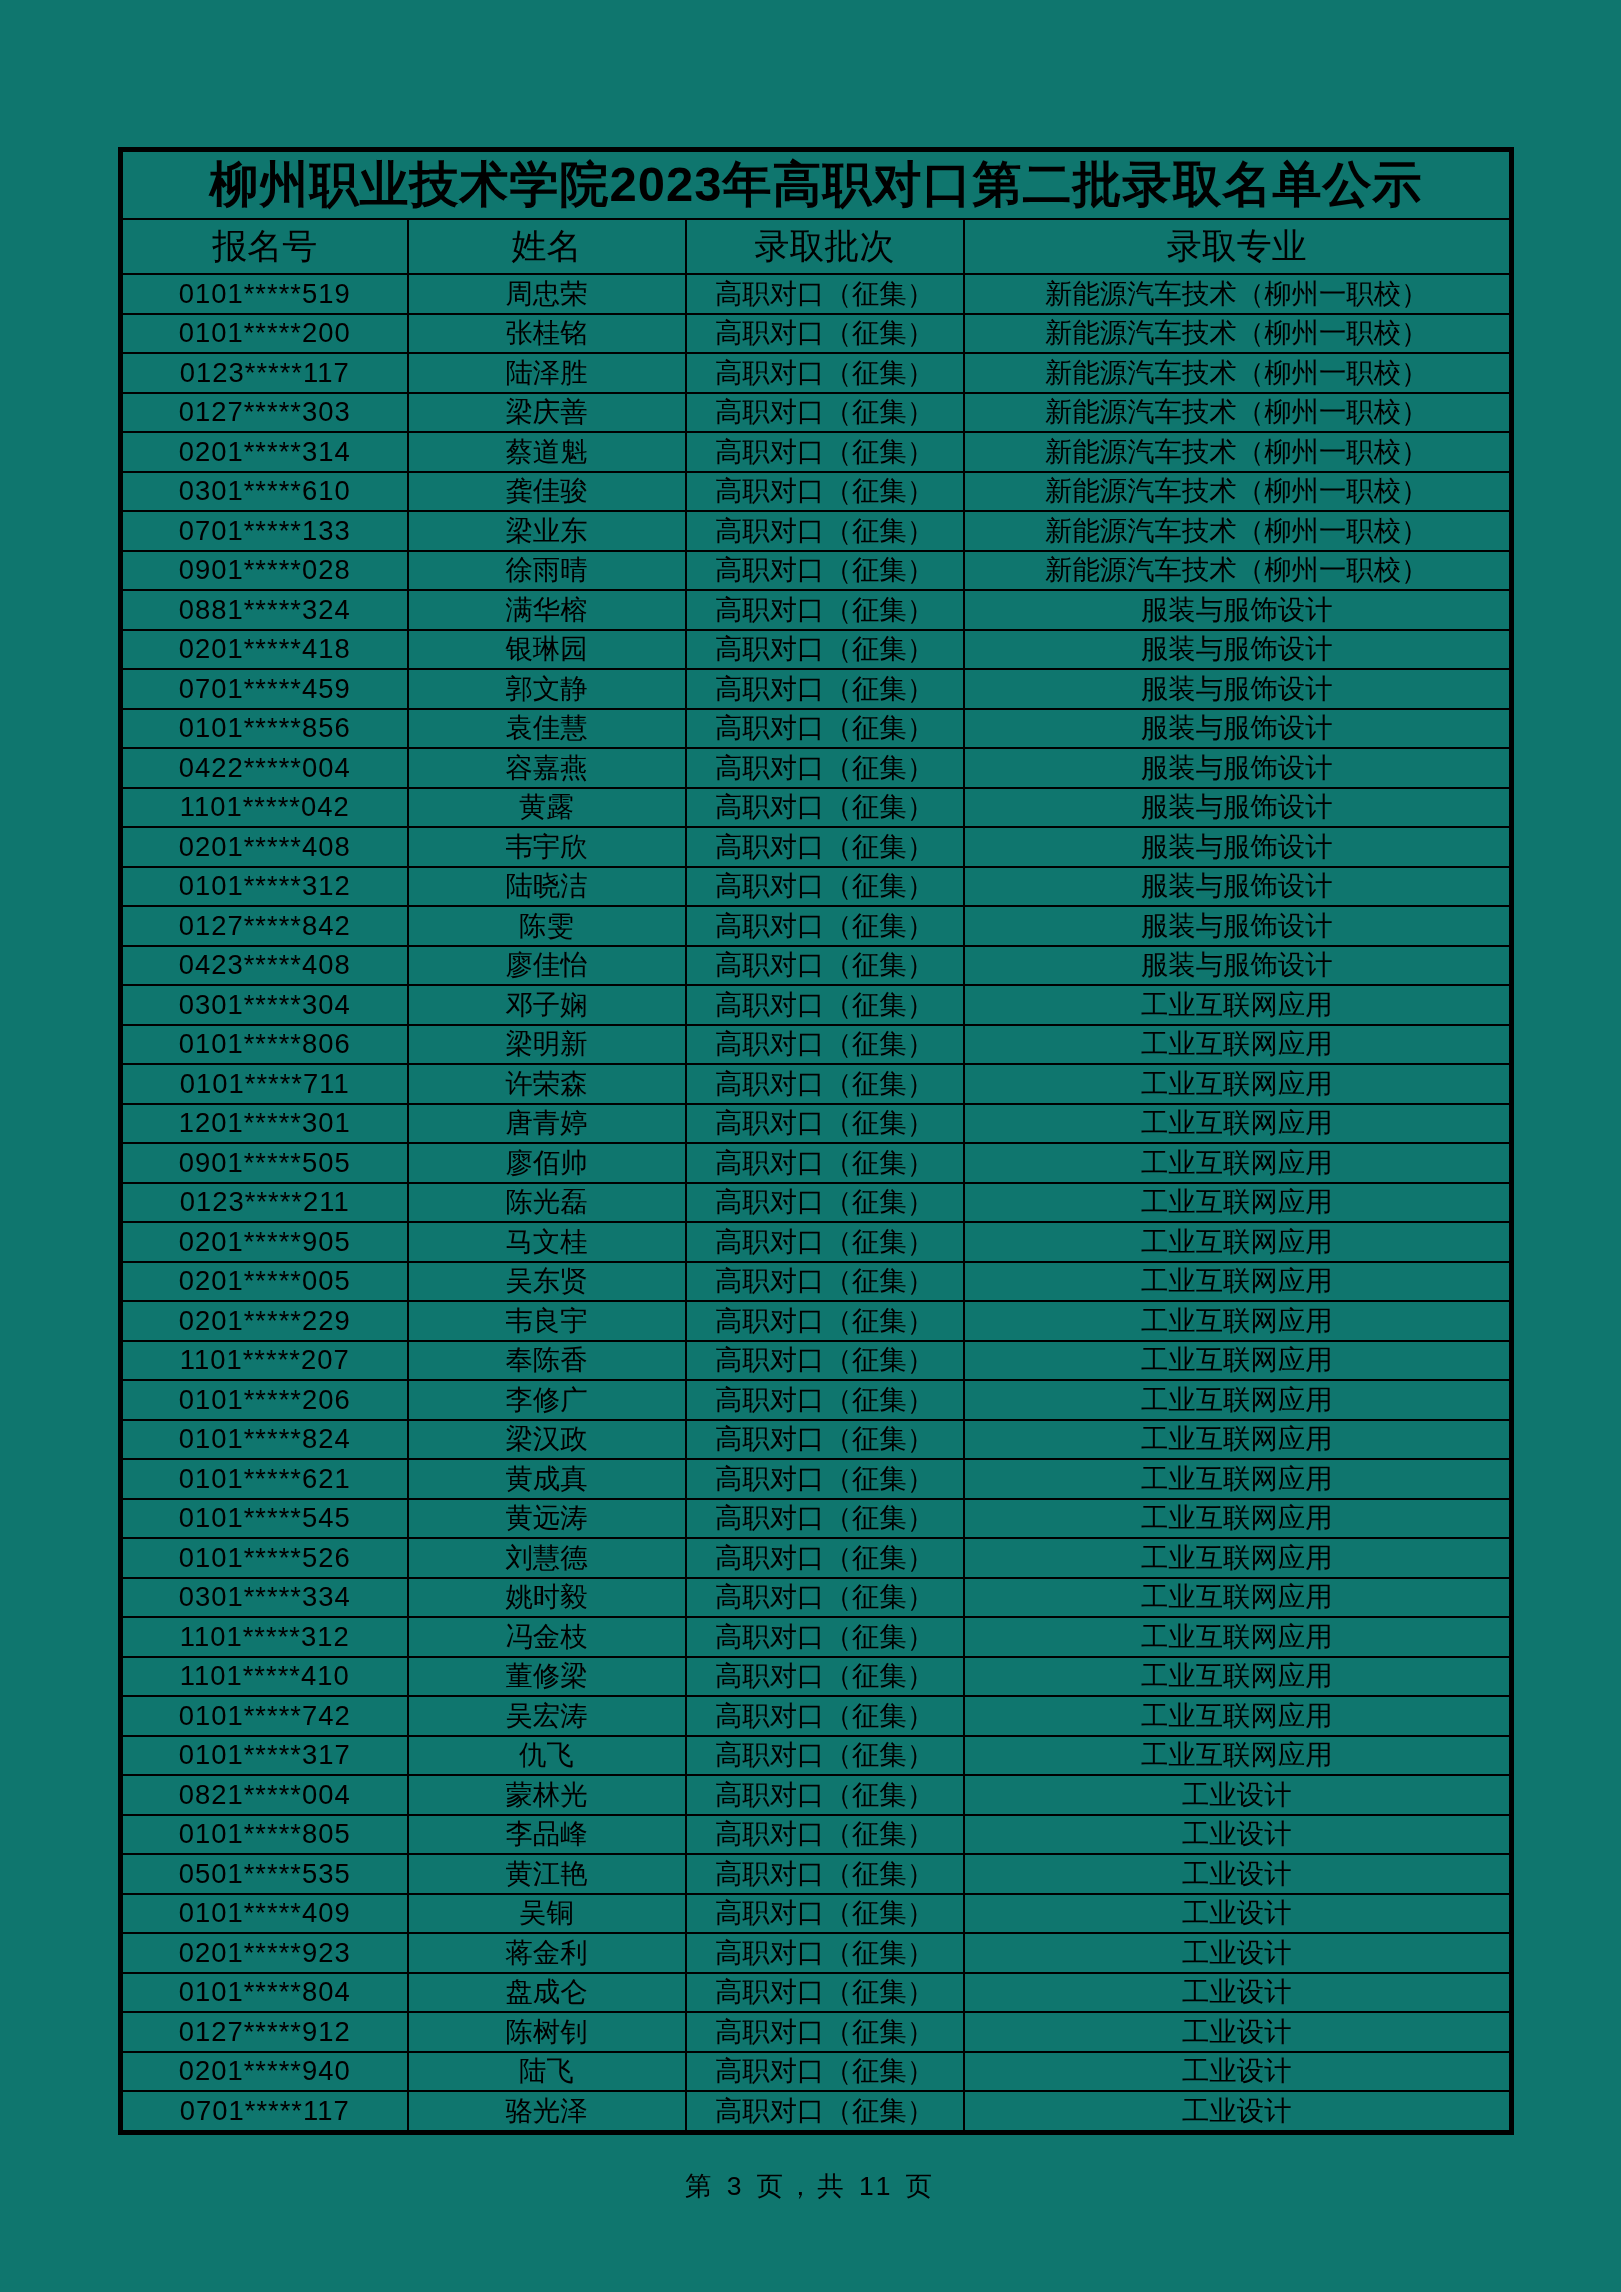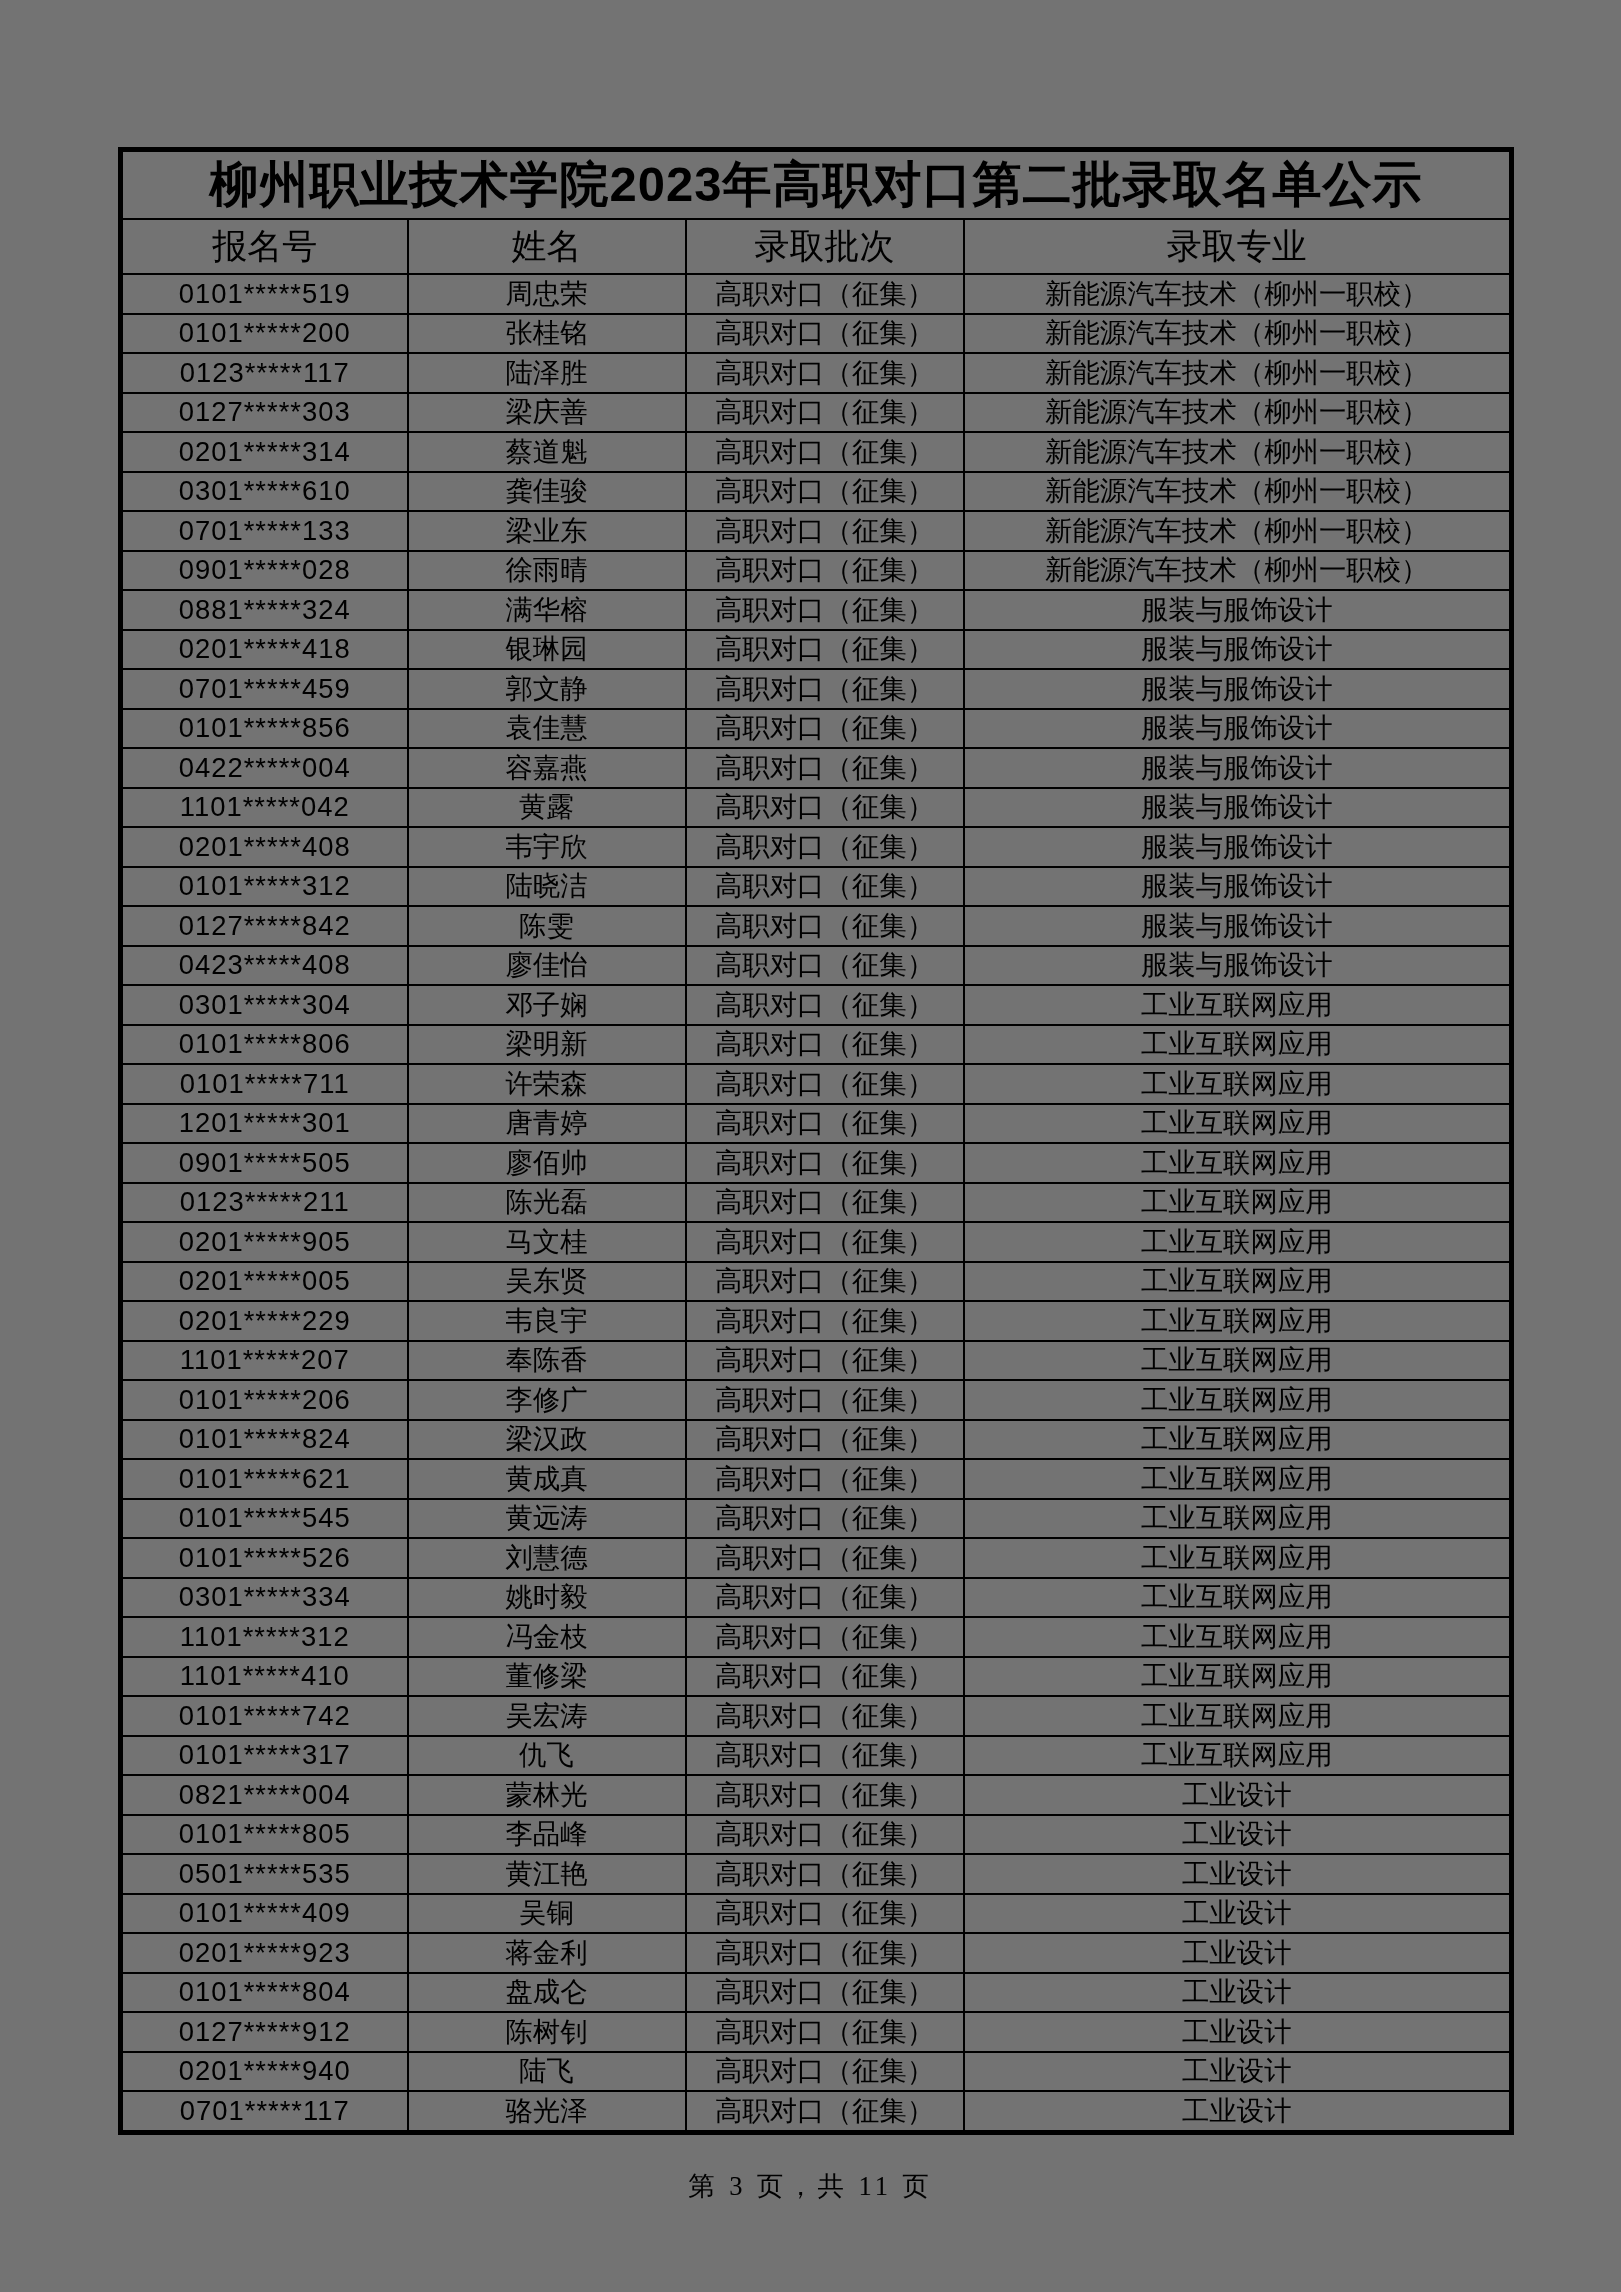--- a/index.html
+++ b/index.html
@@ -10,21 +10,21 @@
   body {
     width: 1621px;
     height: 2293px;
     position: relative;
     font-family: "Liberation Sans", sans-serif;
     color: #000000;
   }
   .sheet {
     position: absolute;
     inset: 0;
-    background: #737373;
+    background: #0f766e;
   }
   table.admission {
     position: absolute;
     left: 118px;
     top: 147px;
     width: 1392px;
     height: 1988px;
     border-collapse: collapse;
     table-layout: fixed;
   }
@@ -68,21 +68,21 @@
     letter-spacing: 1px;
   }
   .page-footer {
     position: absolute;
     left: 0;
     width: 100%;
     top: 2168px;
     text-align: center;
     font-size: 26.5px;
     letter-spacing: 3.9px;
-    font-family: Liberation Serif, serif;
+    font-family: Liberation Sans, sans-serif;
     color: #000000;
   }
 </style>
 </head>
 <body>
 
 <div class="sheet">
 
   <table class="admission">
     <colgroup>

